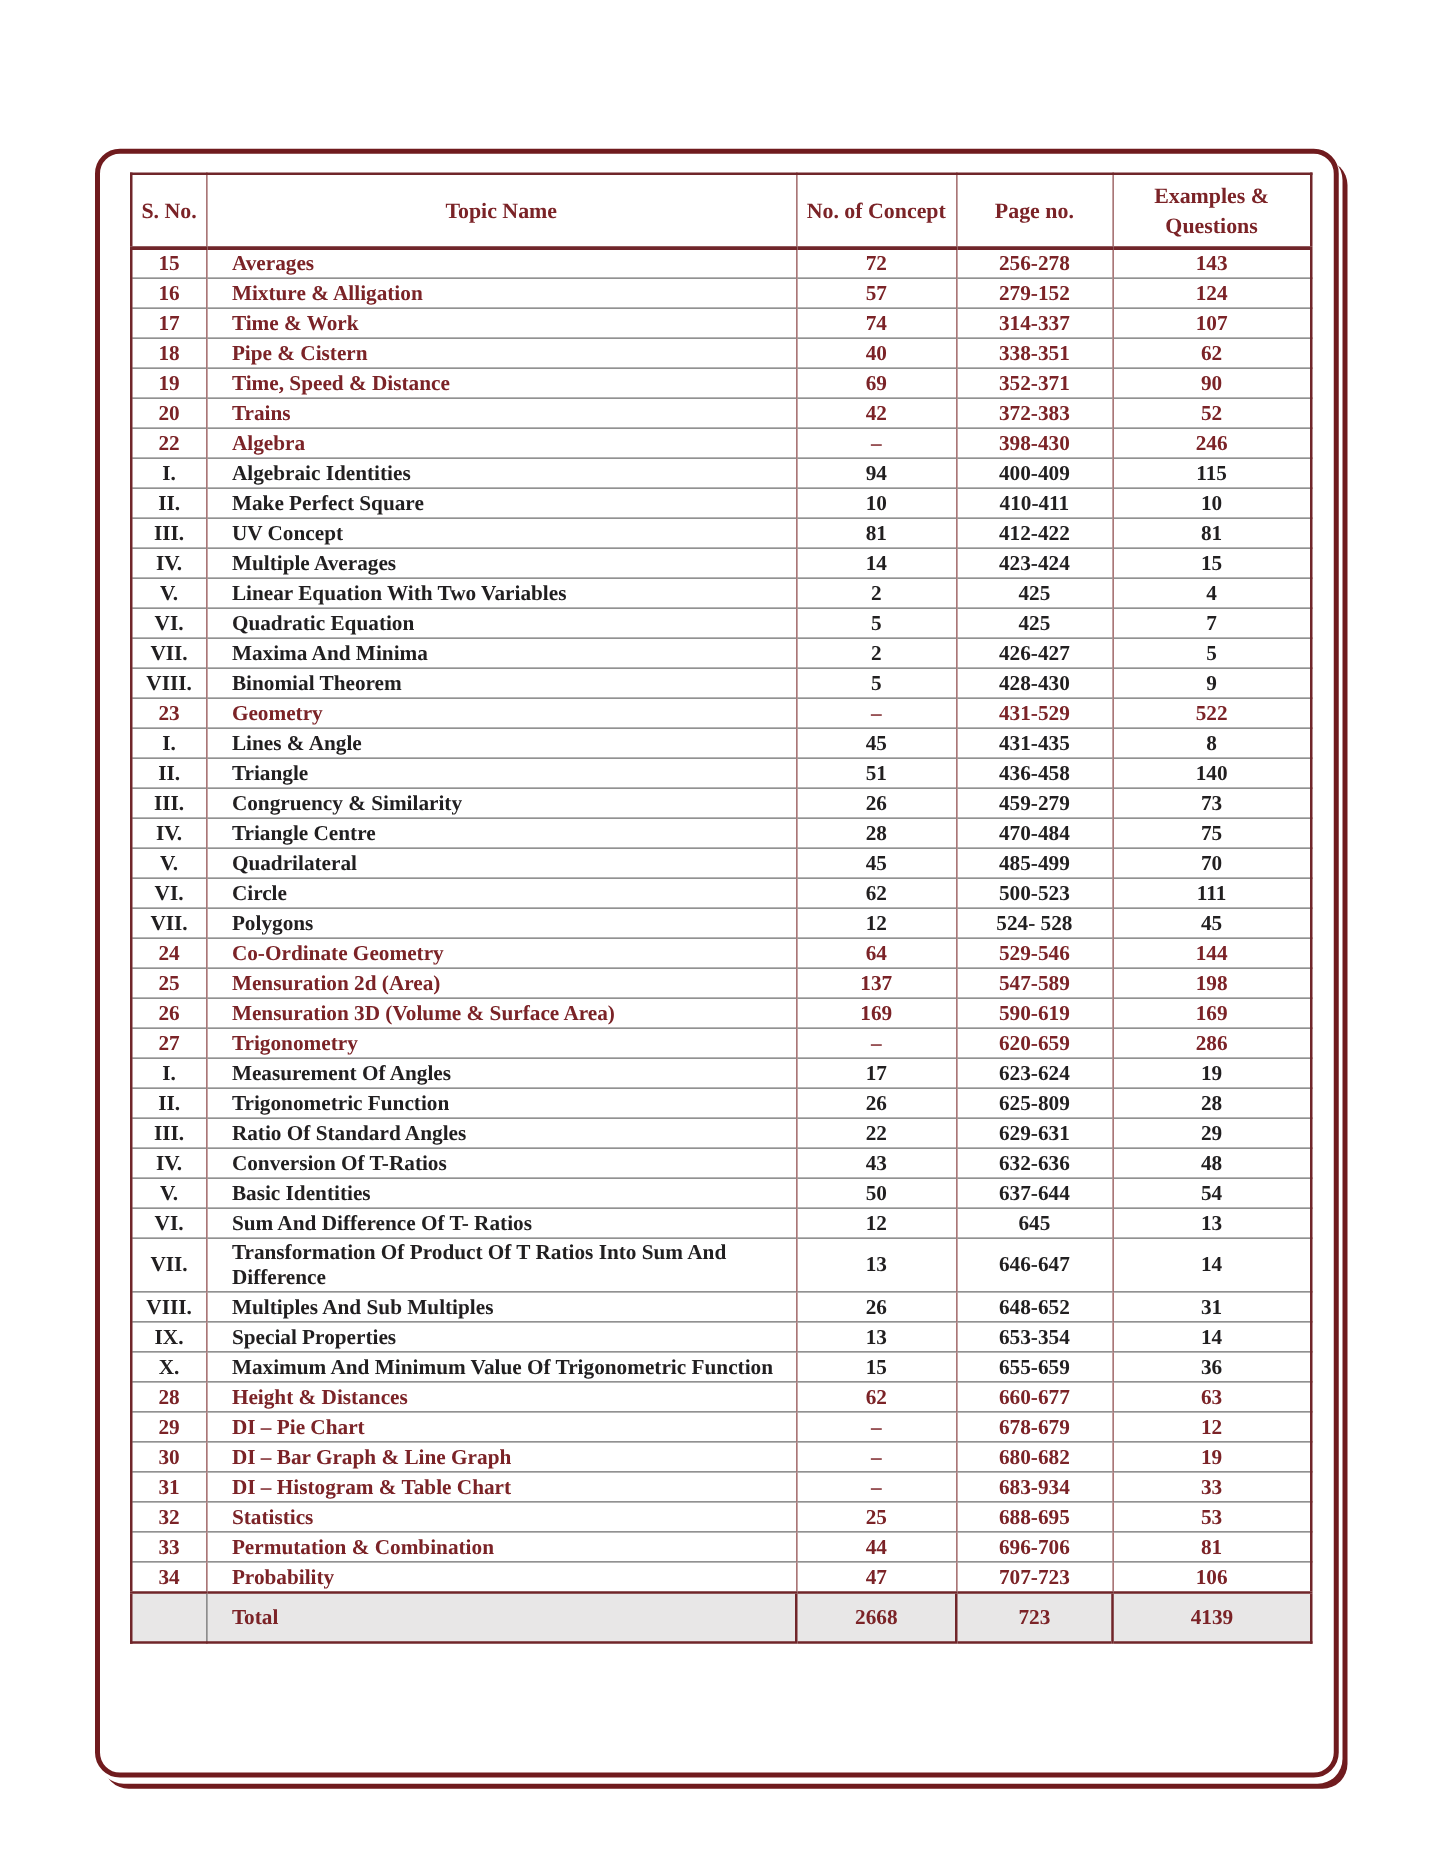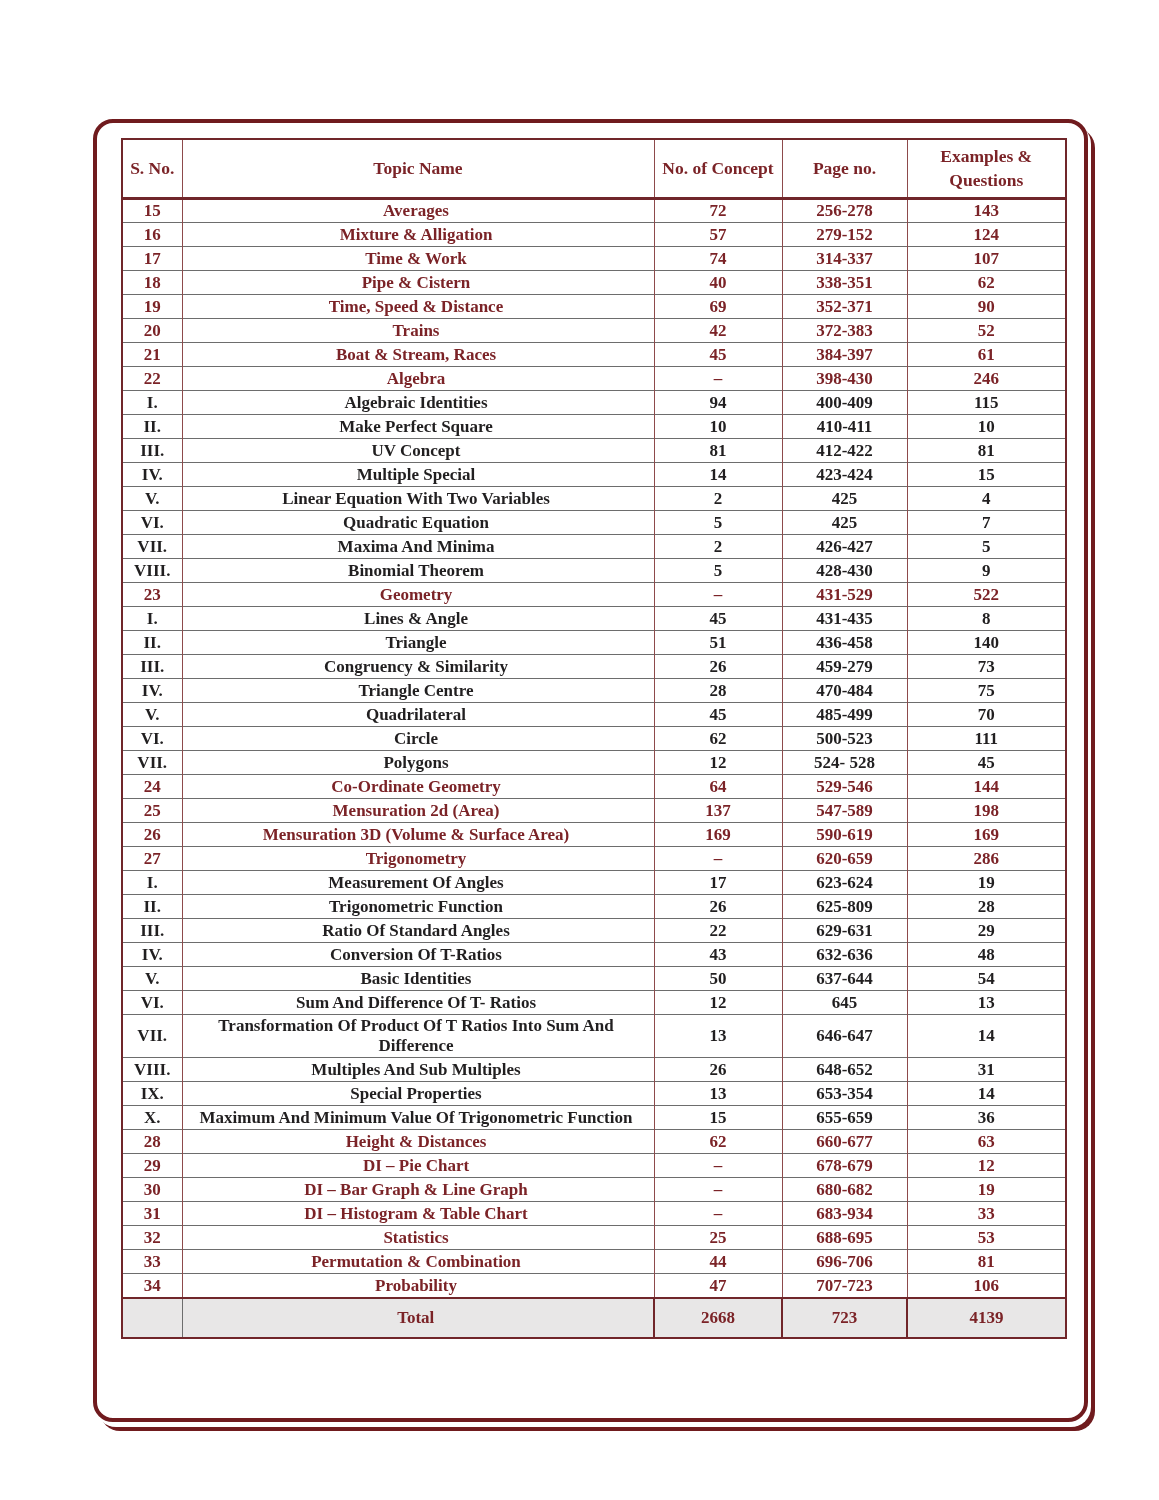--- a/index.html
+++ b/index.html
@@ -9,21 +9,21 @@
   }
   .canvas {
     position: relative;
     width: 1159px;
     height: 1500px;
     background: #ffffff;
     font-family: "Liberation Serif", serif;
   }
   .frame {
     position: absolute;
-    left: 93px;
+    left: 76px;
     top: 119px;
     width: 995px;
     height: 1303px;
     box-sizing: border-box;
     background: #ffffff;
     border: 4px solid #701b1e;
     border-radius: 20px;
     box-shadow: 3px 5px 0 0 #ffffff, 7px 9px 0 0 #701b1e;
     padding: 15px 24px 0 24px;
   }
@@ -61,21 +61,21 @@
     white-space: normal;
   }
   tbody td {
     border-top: 1.4px solid #6d6d6d;
     border-left: 1.2px solid #8d4a4b;
   }
   tbody td:first-child { border-left: none; }
   tbody tr:first-child td { border-top: none; }
 
   td.sno, td.concepts, td.pages, td.examples { text-align: center; }
-  td.topic { text-align: center; padding-left: 10px; padding-right: 14px; }
+  td.topic { text-align: left; padding-left: 20px; padding-right: 14px; }
 
   tr.row-main td { color: #7b2327; }
   tr.row-sub  td { color: #211f20; }
   td.dash { color: #4f4f4f; }
 
   tfoot td {
     background: #e8e7e7;
     color: #7b2327;
     height: 40px;
     border-top: 2.5px solid #70262a;
@@ -143,27 +143,20 @@
             <td class="examples">90</td>
           </tr>
           <tr class="row-main">
             <td class="sno">20</td>
             <td class="topic">Trains</td>
             <td class="concepts">42</td>
             <td class="pages">372-383</td>
             <td class="examples">52</td>
           </tr>
           <tr class="row-main">
-            <td class="sno">21</td>
-            <td class="topic">Boat &amp; Stream, Races</td>
-            <td class="concepts">45</td>
-            <td class="pages">384-397</td>
-            <td class="examples">61</td>
-          </tr>
-          <tr class="row-main">
             <td class="sno">22</td>
             <td class="topic">Algebra</td>
             <td class="concepts dash">–</td>
             <td class="pages">398-430</td>
             <td class="examples">246</td>
           </tr>
           <tr class="row-sub">
             <td class="sno">I.</td>
             <td class="topic">Algebraic Identities</td>
             <td class="concepts">94</td>
@@ -179,21 +172,21 @@
           </tr>
           <tr class="row-sub">
             <td class="sno">III.</td>
             <td class="topic">UV Concept</td>
             <td class="concepts">81</td>
             <td class="pages">412-422</td>
             <td class="examples">81</td>
           </tr>
           <tr class="row-sub">
             <td class="sno">IV.</td>
-            <td class="topic">Multiple Special</td>
+            <td class="topic">Multiple Averages</td>
             <td class="concepts">14</td>
             <td class="pages">423-424</td>
             <td class="examples">15</td>
           </tr>
           <tr class="row-sub">
             <td class="sno">V.</td>
             <td class="topic">Linear Equation With Two Variables</td>
             <td class="concepts">2</td>
             <td class="pages">425</td>
             <td class="examples">4</td>

